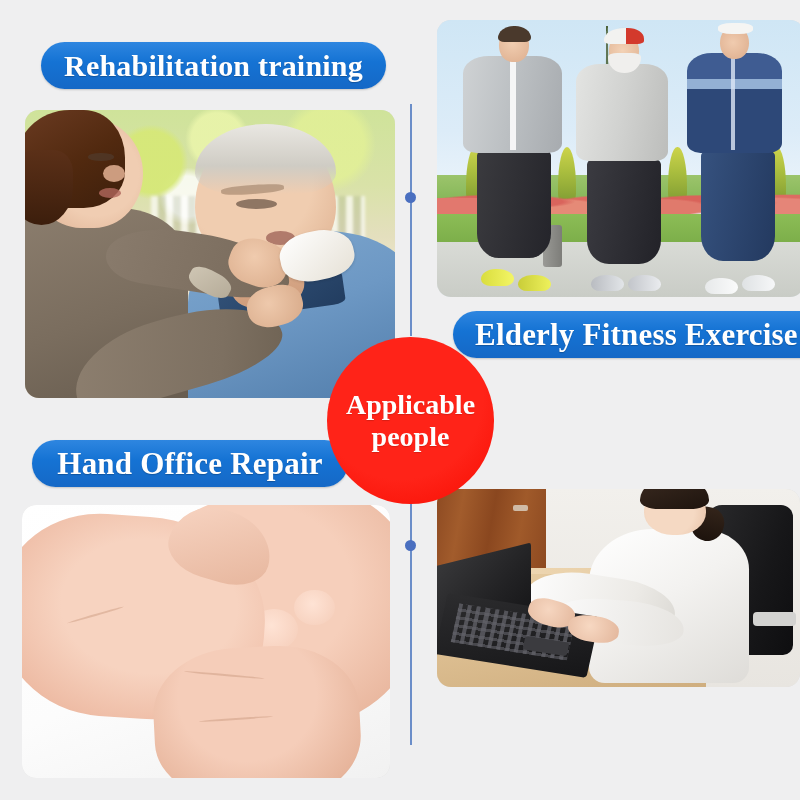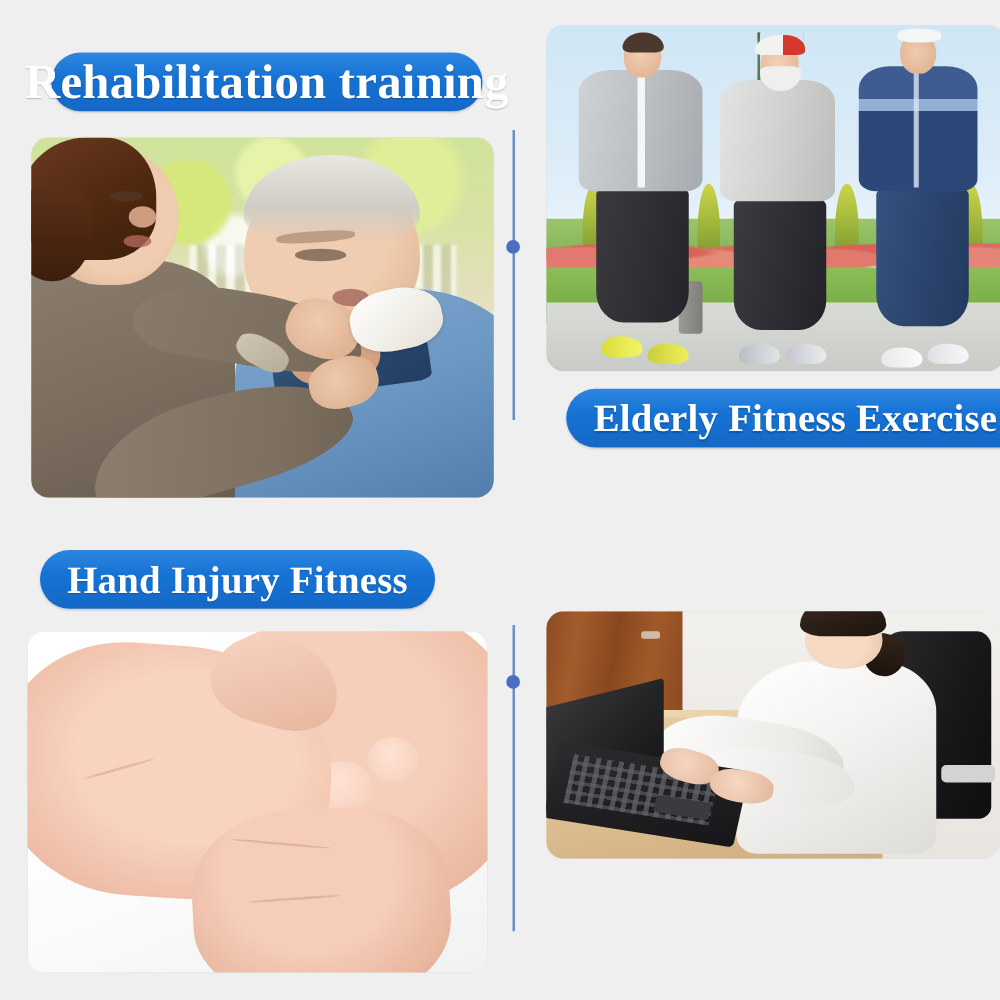--- a/index.html
+++ b/index.html
@@ -598,21 +598,25 @@
       <div class="layer w-arm2"></div>
       <div class="layer laptop-screen"></div>
       <div class="layer laptop-base"></div>
       <div class="layer keys"></div>
       <div class="layer trackpad"></div>
       <div class="layer w-hand"></div>
       <div class="layer w-hand2"></div>
     </div>
   </div>
 
-  <div class="pill" style="left:41px; top:42px; width:345px; height:47px; font-size:39px;">Rehabilitation training</div>
+  <div class="pill" style="left:41px; top:42px; width:345px; height:47px; font-size:30px;">Rehabilitation training</div>
 
   <div class="pill" style="left:453px; top:311px; width:372px; height:47px; font-size:31px; justify-content:flex-start; padding-left:22px;">Elderly Fitness Exercise</div>
 
-  <div class="pill" style="left:32px; top:440px; width:316px; height:47px; font-size:31px;">Hand Injury Fitness</div>
-
-
+  <div class="pill" style="left:32px; top:440px; width:316px; height:47px; font-size:31px;">Hand Office Repair</div>
+
+
+  <div class="badge" style="left:327px; top:337px; width:167px; height:167px;">
+    <span style="font-size:28px;">Applicable</span>
+    <span style="font-size:28px;">people</span>
+  </div>
 
 </div>
 
 </body></html>

